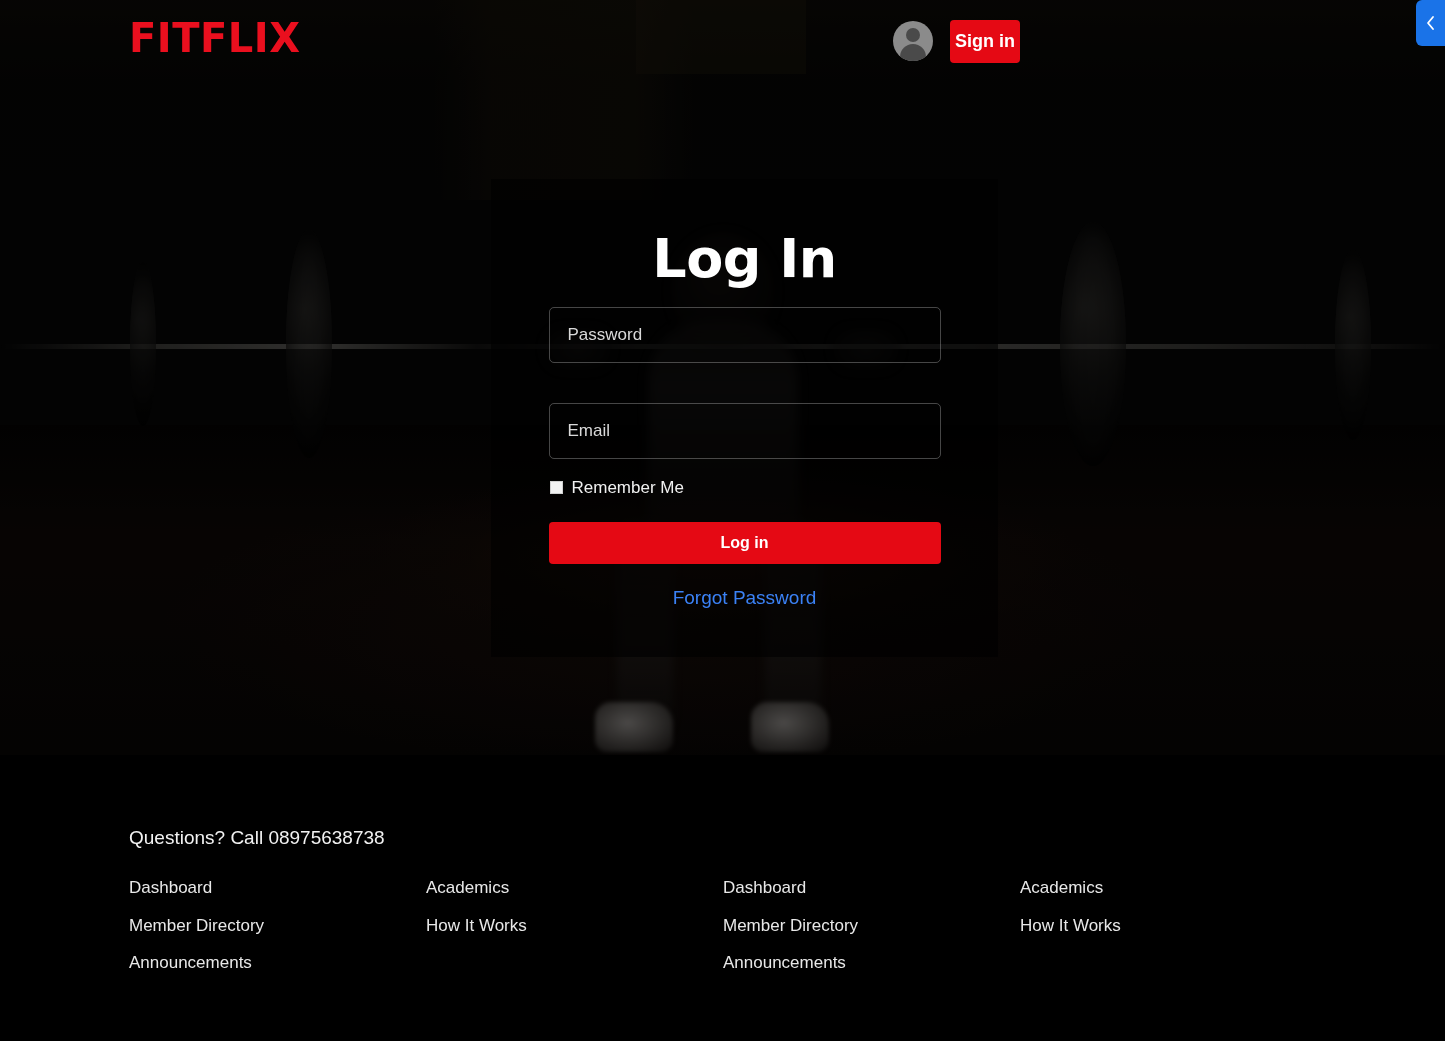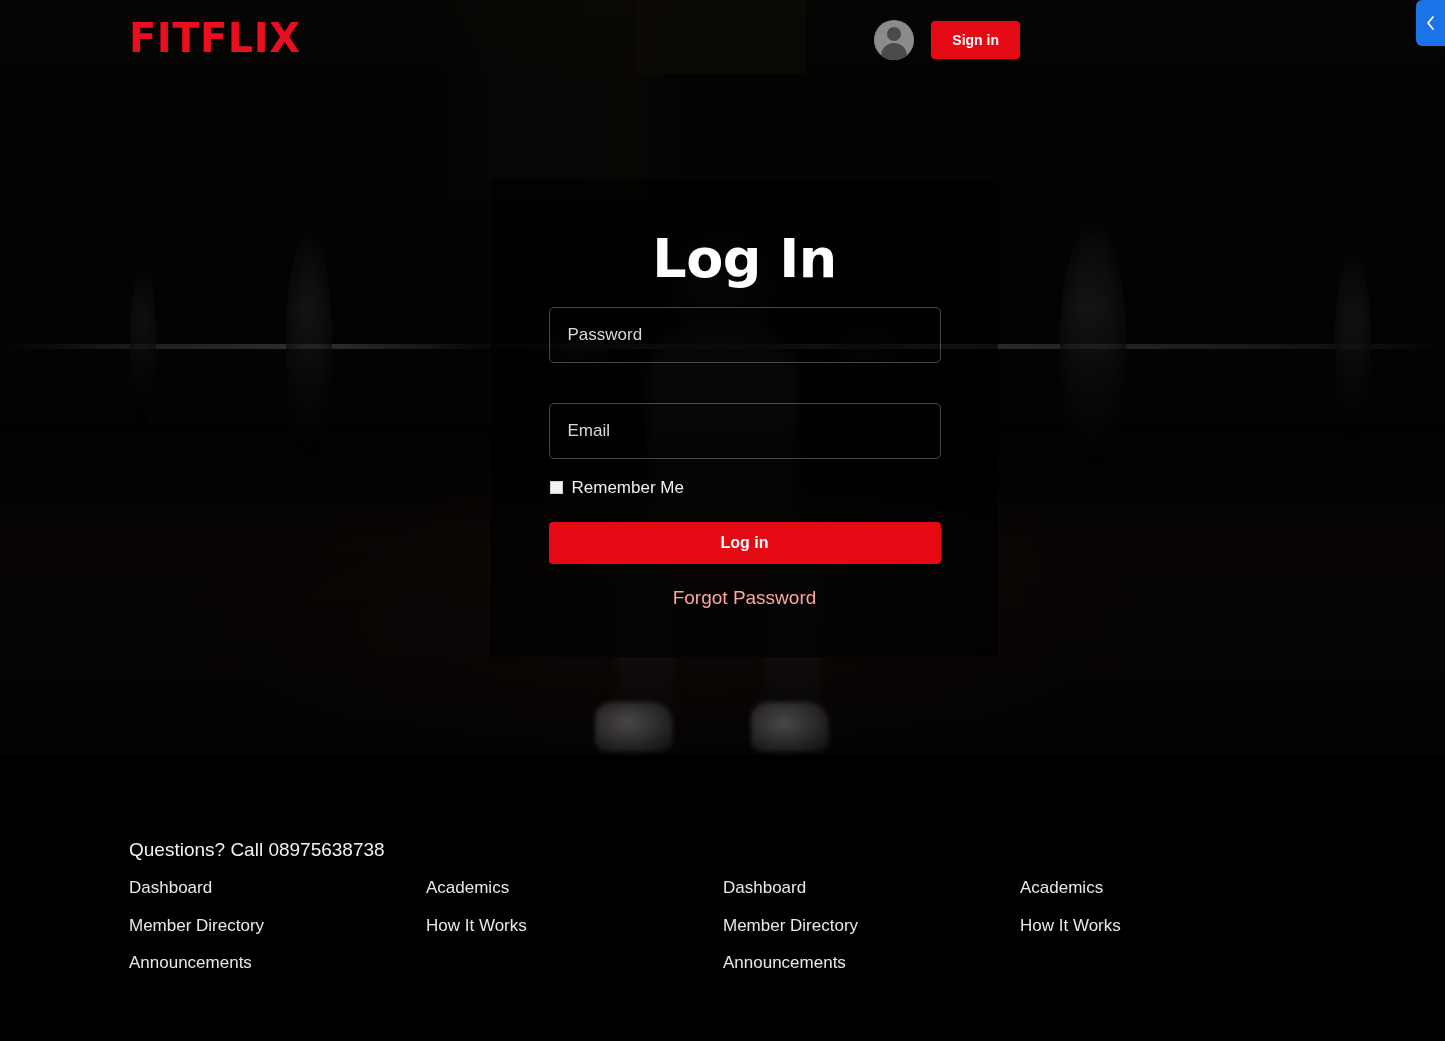--- a/index.html
+++ b/index.html
@@ -241,23 +241,23 @@
     height: 22px;
     border-radius: 13px 13px 0 0;
     background: #4a4a4a;
   }
 
   .signin-btn {
     background: #e50914;
     color: #fff;
     border: none;
     border-radius: 4px;
-    font-size: 14px;
+    font-size: 18px;
     font-weight: bold;
-    padding: 11px 21px;
+    padding: 11px 5px;
     cursor: pointer;
     font-family: "Liberation Sans", sans-serif;
     line-height: 1.15;
   }
 
   
   .side-tab {
     position: absolute;
     right: 0;
     top: 0;
@@ -348,41 +348,41 @@
     font-size: 16px;
     font-weight: bold;
     cursor: pointer;
     font-family: "Liberation Sans", sans-serif;
   }
 
   .forgot {
     display: block;
     margin: 23px auto 0 auto;
     text-align: center;
-    color: #fca5a5;
+    color: #3b82f6;
     font-size: 19px;
     text-decoration: none;
     cursor: pointer;
   }
 
   
   .footer {
     position: absolute;
     left: 0;
     top: 755px;
     width: 1445px;
     height: 286px;
     background: #000;
     z-index: 10;
   }
 
   .footer-phone {
     position: absolute;
     left: 129px;
-    top: 84px;
+    top: 72px;
     color: #f2f2f2;
     font-size: 19px;
     white-space: nowrap;
   }
 
   .footer-cols {
     position: absolute;
     left: 129px;
     top: 123px;
     width: 1190px;

